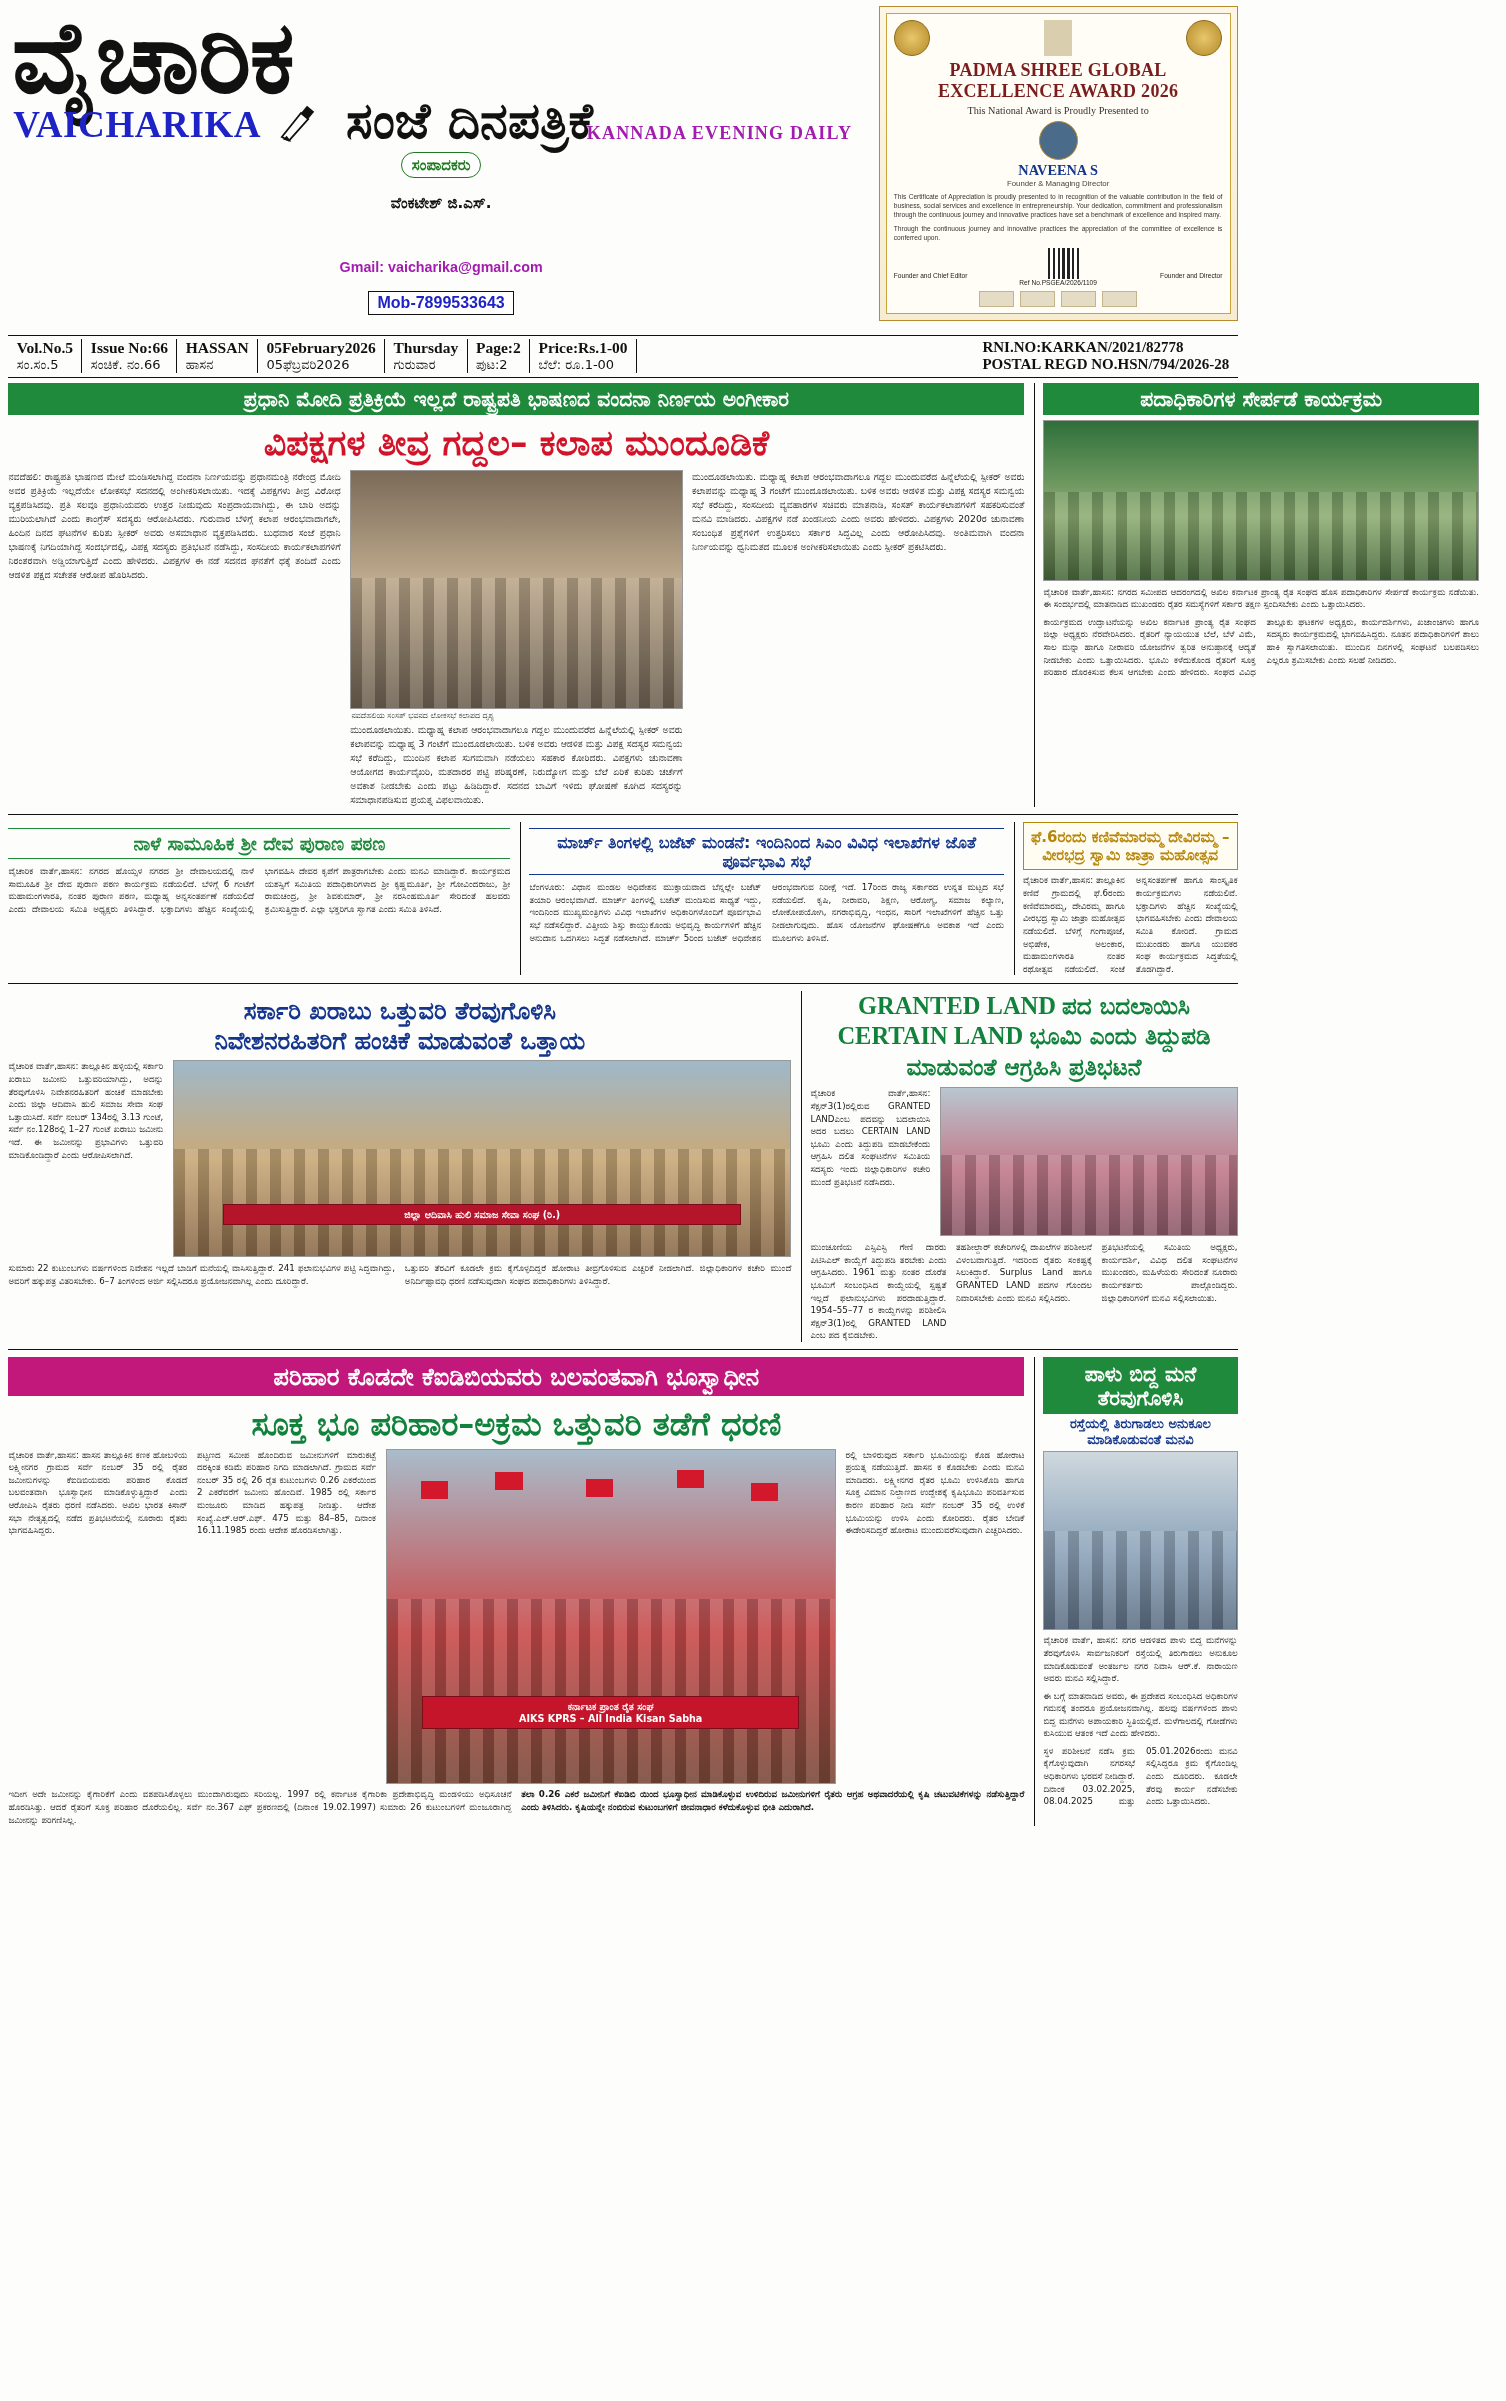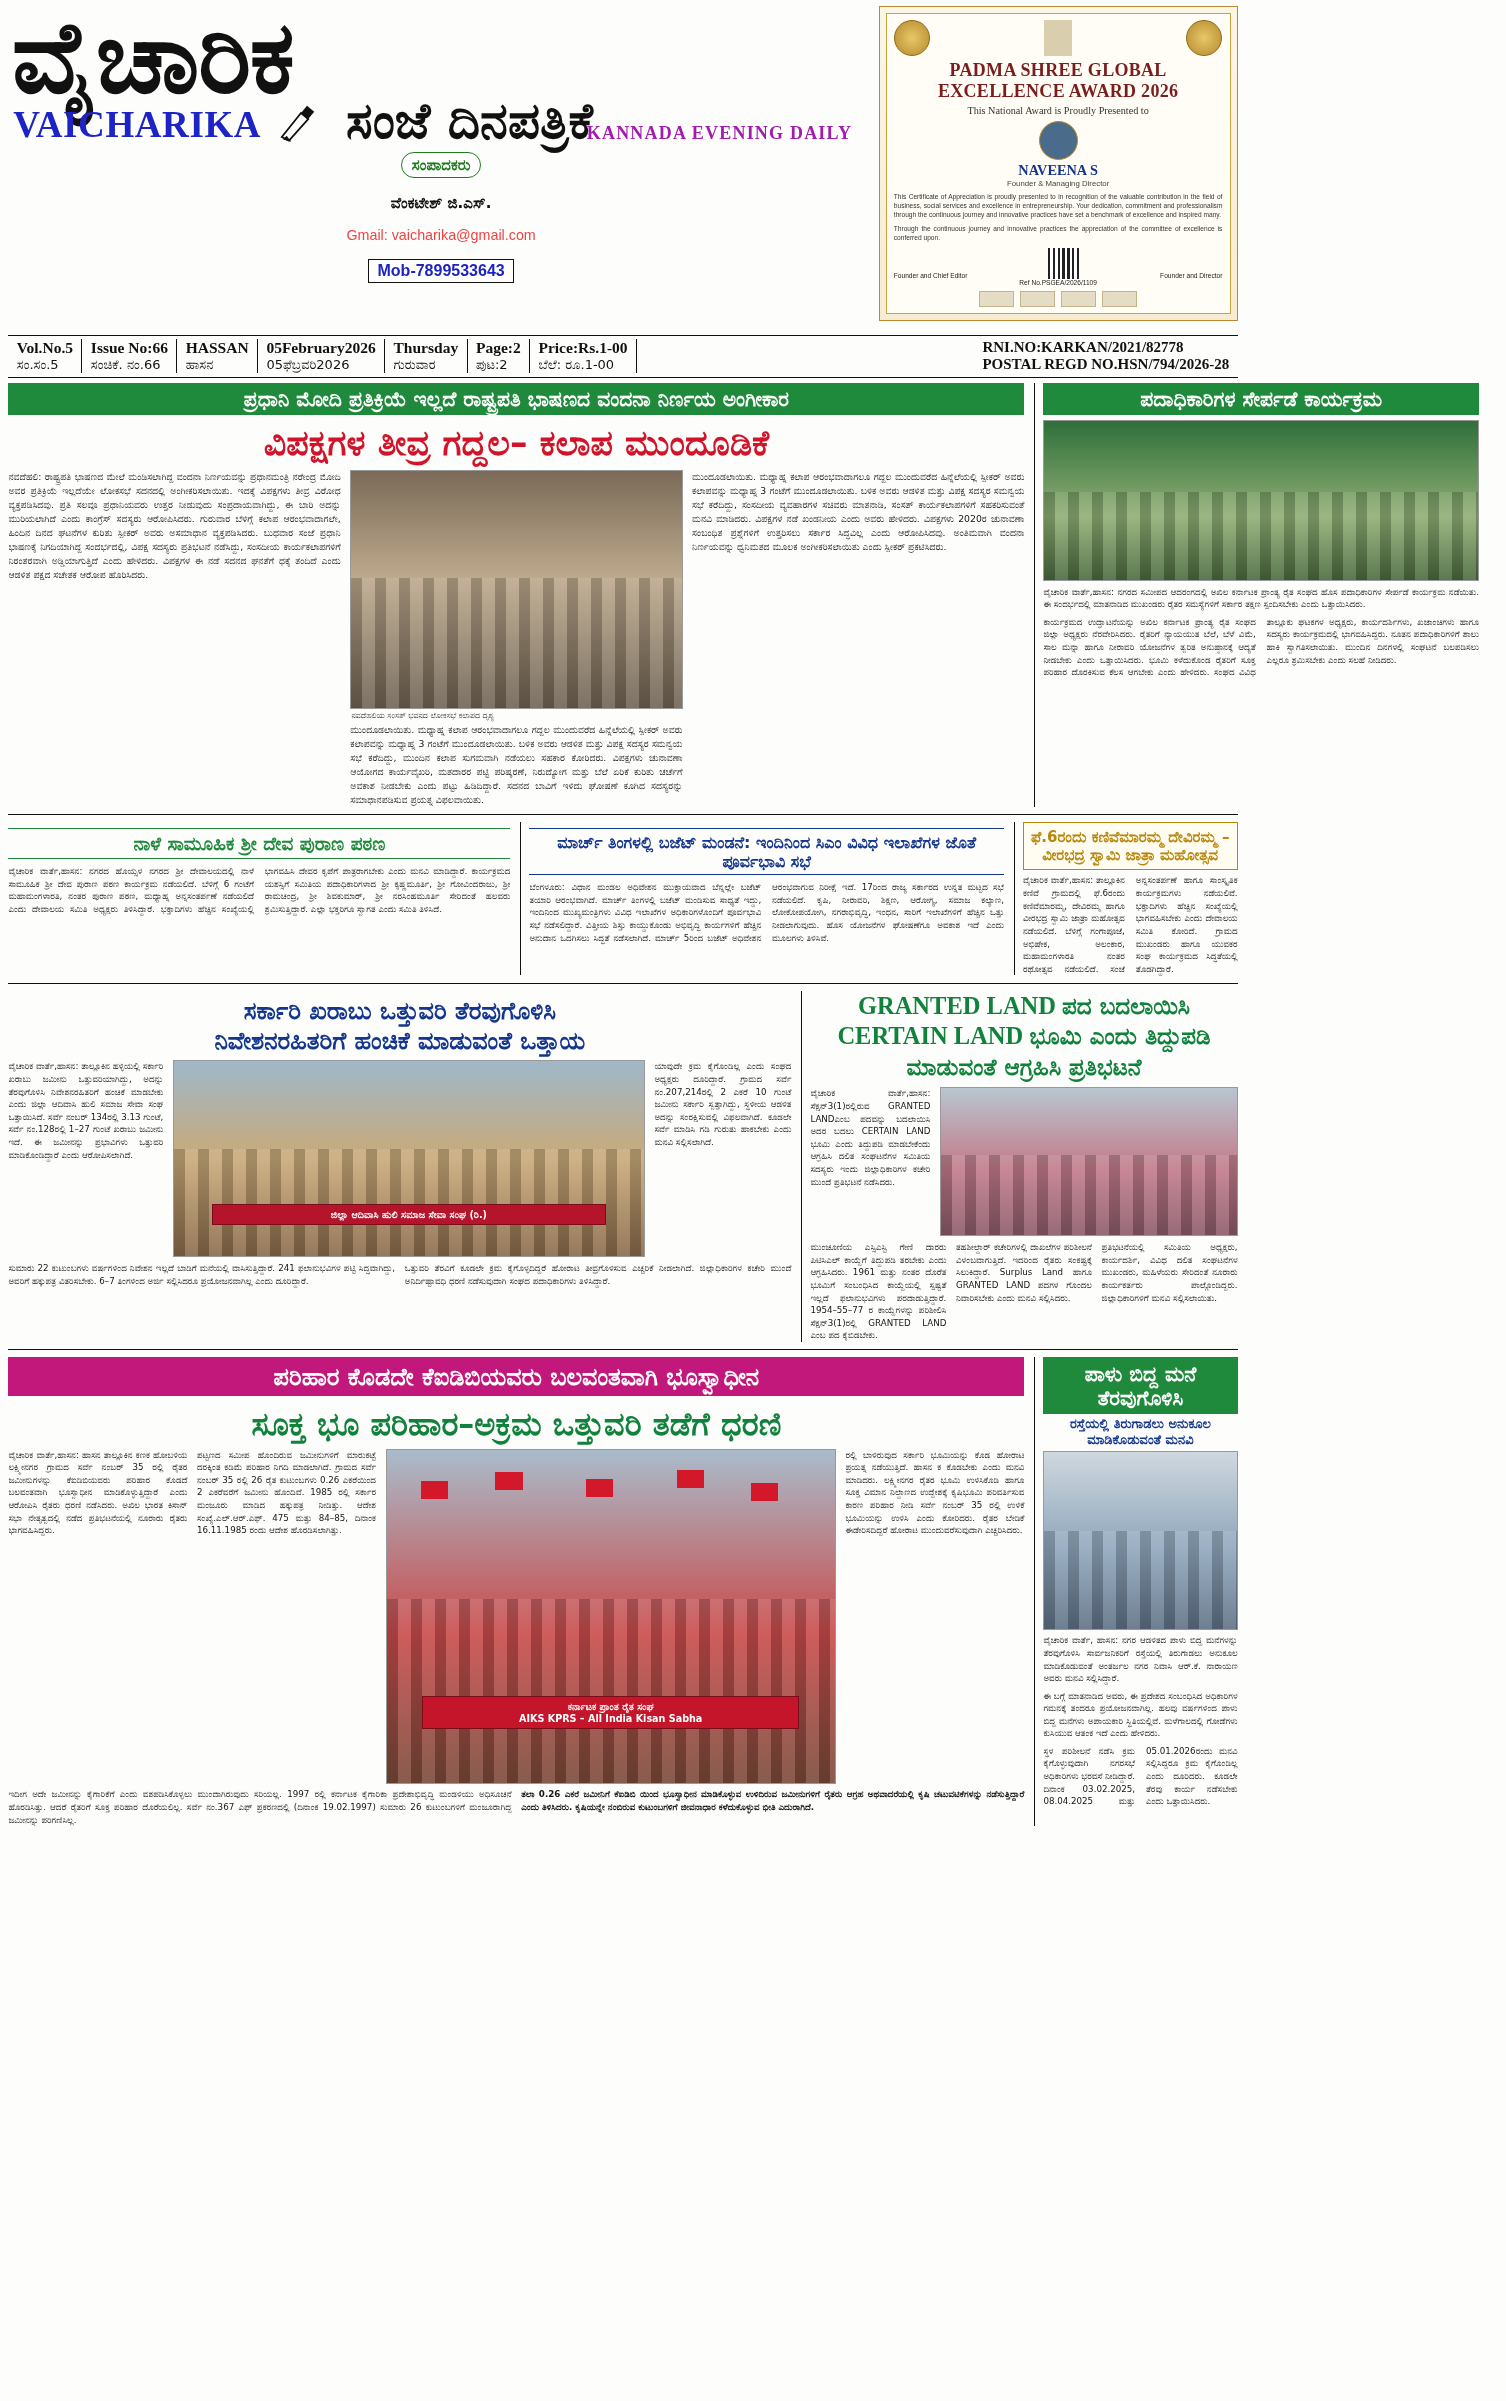--- a/index.html
+++ b/index.html
@@ -56,21 +56,21 @@
     border:1.2px solid #1f7a1f;
     border-radius:13px;
     padding:3px 9.6px;
     font-family:"DejaVu Sans", sans-serif;
     font-size:15px;
     color:#1f7a1f;
     font-weight:bold;
     background:#fff;
   }
   .editor-name { font-family:"DejaVu Sans", sans-serif; font-size:15px; font-weight:bold; }
-  .gmail { color:#ef4444; font-size:14.3px; font-weight:normal; }
+  .gmail { color:#a21caf; font-size:14.3px; font-weight:bold;margin-top:32px; }
   .mob {
     border:1.2px solid #111;
     padding:2.4px 8.4px;
     font-size:16px;
     font-weight:bold;
     color:#1d23c4;
     background:#fff;
   }
 
   
@@ -352,21 +352,20 @@
         <div>ನಿವೇಶನರಹಿತರಿಗೆ ಹಂಚಿಕೆ ಮಾಡುವಂತೆ ಒತ್ತಾಯ</div>
       </div>
       <div class="row">
         <div class="col bodytext small" style="flex:0 0 155px;">ವೈಚಾರಿಕ ವಾರ್ತೆ,ಹಾಸನ: ತಾಲ್ಲೂಕಿನ ಹಳ್ಳಿಯಲ್ಲಿ ಸರ್ಕಾರಿ ಖರಾಬು ಜಮೀನು ಒತ್ತುವರಿಯಾಗಿದ್ದು, ಅದನ್ನು ತೆರವುಗೊಳಿಸಿ ನಿವೇಶನರಹಿತರಿಗೆ ಹಂಚಿಕೆ ಮಾಡಬೇಕು ಎಂದು ಜಿಲ್ಲಾ ಆದಿವಾಸಿ ಹುಲಿ ಸಮಾಜ ಸೇವಾ ಸಂಘ ಒತ್ತಾಯಿಸಿದೆ. ಸರ್ವೆ ನಂಬರ್ 134ರಲ್ಲಿ 3.13 ಗುಂಟೆ, ಸರ್ವೆ ನಂ.128ರಲ್ಲಿ 1–27 ಗುಂಟೆ ಖರಾಬು ಜಮೀನು ಇದೆ. ಈ ಜಮೀನನ್ನು ಪ್ರಭಾವಿಗಳು ಒತ್ತುವರಿ ಮಾಡಿಕೊಂಡಿದ್ದಾರೆ ಎಂದು ಆರೋಪಿಸಲಾಗಿದೆ.</div>
         <div class="col" style="flex:1 1 0;">
           <div class="photo ph-protest1" style="height:197px;">
             <div class="ph-figs"></div>
             <div class="ph-banner">ಜಿಲ್ಲಾ ಆದಿವಾಸಿ ಹುಲಿ ಸಮಾಜ ಸೇವಾ ಸಂಘ (ರಿ.)</div>
           </div>
         </div>
-        <div class="col bodytext small" style="flex:0 0 137px;">ಯಾವುದೇ ಕ್ರಮ ಕೈಗೊಂಡಿಲ್ಲ ಎಂದು ಸಂಘದ ಅಧ್ಯಕ್ಷರು ದೂರಿದ್ದಾರೆ. ಗ್ರಾಮದ ಸರ್ವೆ ನಂ.207,214ರಲ್ಲಿ 2 ಎಕರೆ 10 ಗುಂಟೆ ಜಮೀನು ಸರ್ಕಾರಿ ಸ್ವತ್ತಾಗಿದ್ದು, ಸ್ಥಳೀಯ ಆಡಳಿತ ಅದನ್ನು ಸಂರಕ್ಷಿಸುವಲ್ಲಿ ವಿಫಲವಾಗಿದೆ. ಕೂಡಲೇ ಸರ್ವೆ ಮಾಡಿಸಿ ಗಡಿ ಗುರುತು ಹಾಕಬೇಕು ಎಂದು ಮನವಿ ಸಲ್ಲಿಸಲಾಗಿದೆ.</div>
       </div>
       <div class="row mt8">
         <div class="col bodytext small" style="flex:1 1 0;">ಸುಮಾರು 22 ಕುಟುಂಬಗಳು ವರ್ಷಗಳಿಂದ ನಿವೇಶನ ಇಲ್ಲದೆ ಬಾಡಿಗೆ ಮನೆಯಲ್ಲಿ ವಾಸಿಸುತ್ತಿದ್ದಾರೆ. 241 ಫಲಾನುಭವಿಗಳ ಪಟ್ಟಿ ಸಿದ್ಧವಾಗಿದ್ದು, ಅವರಿಗೆ ಹಕ್ಕುಪತ್ರ ವಿತರಿಸಬೇಕು. 6–7 ತಿಂಗಳಿಂದ ಅರ್ಜಿ ಸಲ್ಲಿಸಿದರೂ ಪ್ರಯೋಜನವಾಗಿಲ್ಲ ಎಂದು ದೂರಿದ್ದಾರೆ.</div>
         <div class="col bodytext small" style="flex:1 1 0;">ಒತ್ತುವರಿ ತೆರವಿಗೆ ಕೂಡಲೇ ಕ್ರಮ ಕೈಗೊಳ್ಳದಿದ್ದರೆ ಹೋರಾಟ ತೀವ್ರಗೊಳಿಸುವ ಎಚ್ಚರಿಕೆ ನೀಡಲಾಗಿದೆ. ಜಿಲ್ಲಾಧಿಕಾರಿಗಳ ಕಚೇರಿ ಮುಂದೆ ಅನಿರ್ದಿಷ್ಟಾವಧಿ ಧರಣಿ ನಡೆಸುವುದಾಗಿ ಸಂಘದ ಪದಾಧಿಕಾರಿಗಳು ತಿಳಿಸಿದ್ದಾರೆ.</div>
       </div>
     </div>
 
     <div class="col sep-v pad-l" style="flex:1 1 0;">
       <div class="granted-head">
         <span>GRANTED LAND</span>

